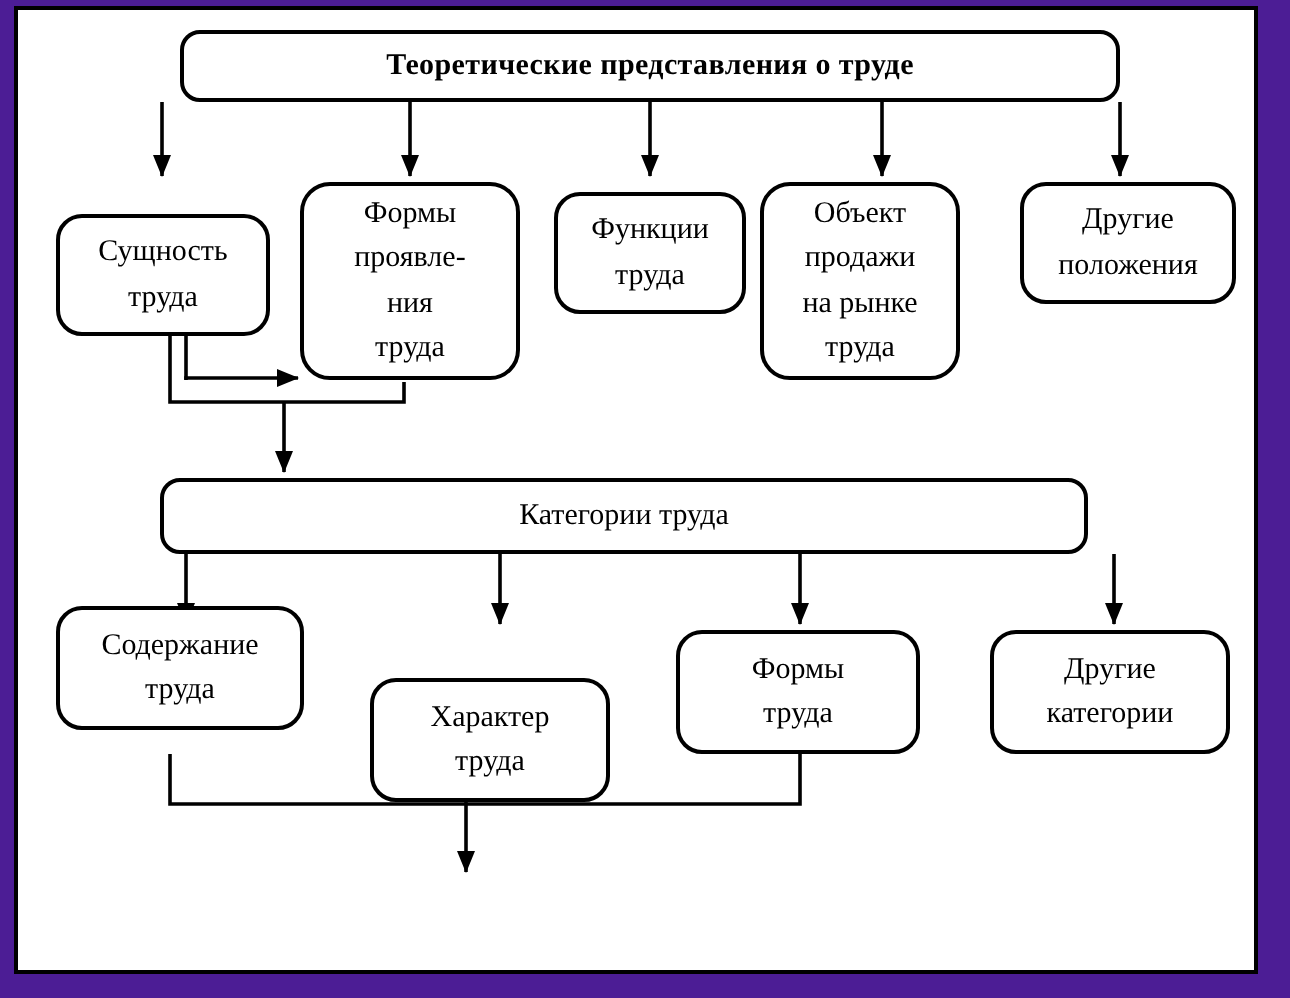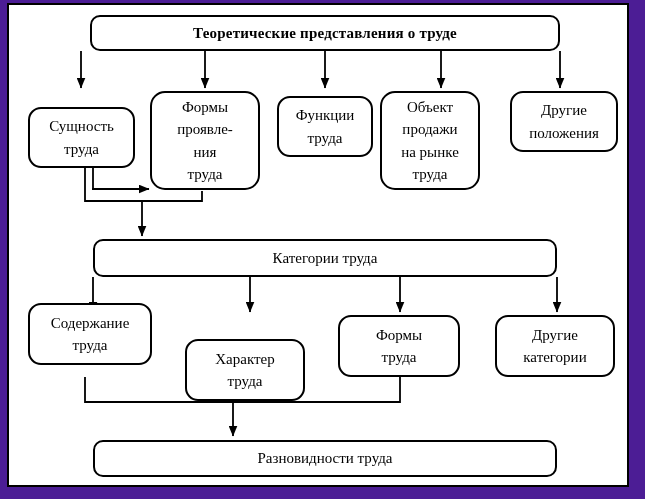--- a/index.html
+++ b/index.html
@@ -47,21 +47,21 @@
   .node.tall   { border-radius: 15px; }
   .node.title-node { font-weight: bold; letter-spacing: .2px; }
 
   
   #box-title        { left: 90px;  top: 15px;  width: 470px; height: 36px; }
   #box-essence      { left: 28px;  top: 91px;  width: 107px; height: 61px; margin-top: 16px; }
   #box-manifest     { left: 150px; top: 91px;  width: 110px; height: 99px; }
   #box-functions    { left: 277px; top: 96px;  width: 96px;  height: 61px; }
   #box-sale-object  { left: 380px; top: 91px;  width: 100px; height: 99px; }
   #box-other-prov   { left: 510px; top: 91px;  width: 108px; height: 61px; }
-  #box-categories   { left: 93px;  top: 239px; width: 464px; height: 38px; }
+  #box-categories   { left: 80px;  top: 239px; width: 464px; height: 38px; }
   #box-content      { left: 28px;  top: 303px; width: 124px; height: 62px; }
   #box-character    { left: 185px; top: 315px; width: 120px; height: 62px; margin-top: 24px; }
   #box-forms        { left: 338px; top: 315px; width: 122px; height: 62px; }
   #box-other-cat    { left: 495px; top: 315px; width: 120px; height: 62px; }
   #box-varieties    { left: 93px;  top: 440px; width: 464px; height: 37px; }
 </style>
 </head>
 <body>
 
 <div class="stage">
@@ -118,15 +118,14 @@
 
   <div class="node small" id="box-content">Содержание
 труда</div>
   <div class="node small" id="box-character">Характер
 труда</div>
   <div class="node small" id="box-forms">Формы
 труда</div>
   <div class="node small" id="box-other-cat">Другие
 категории</div>
 
-  <div class="node wide" id="box-varieties">Разновидности труда</div>
 
 </div>
 
 </body></html>

